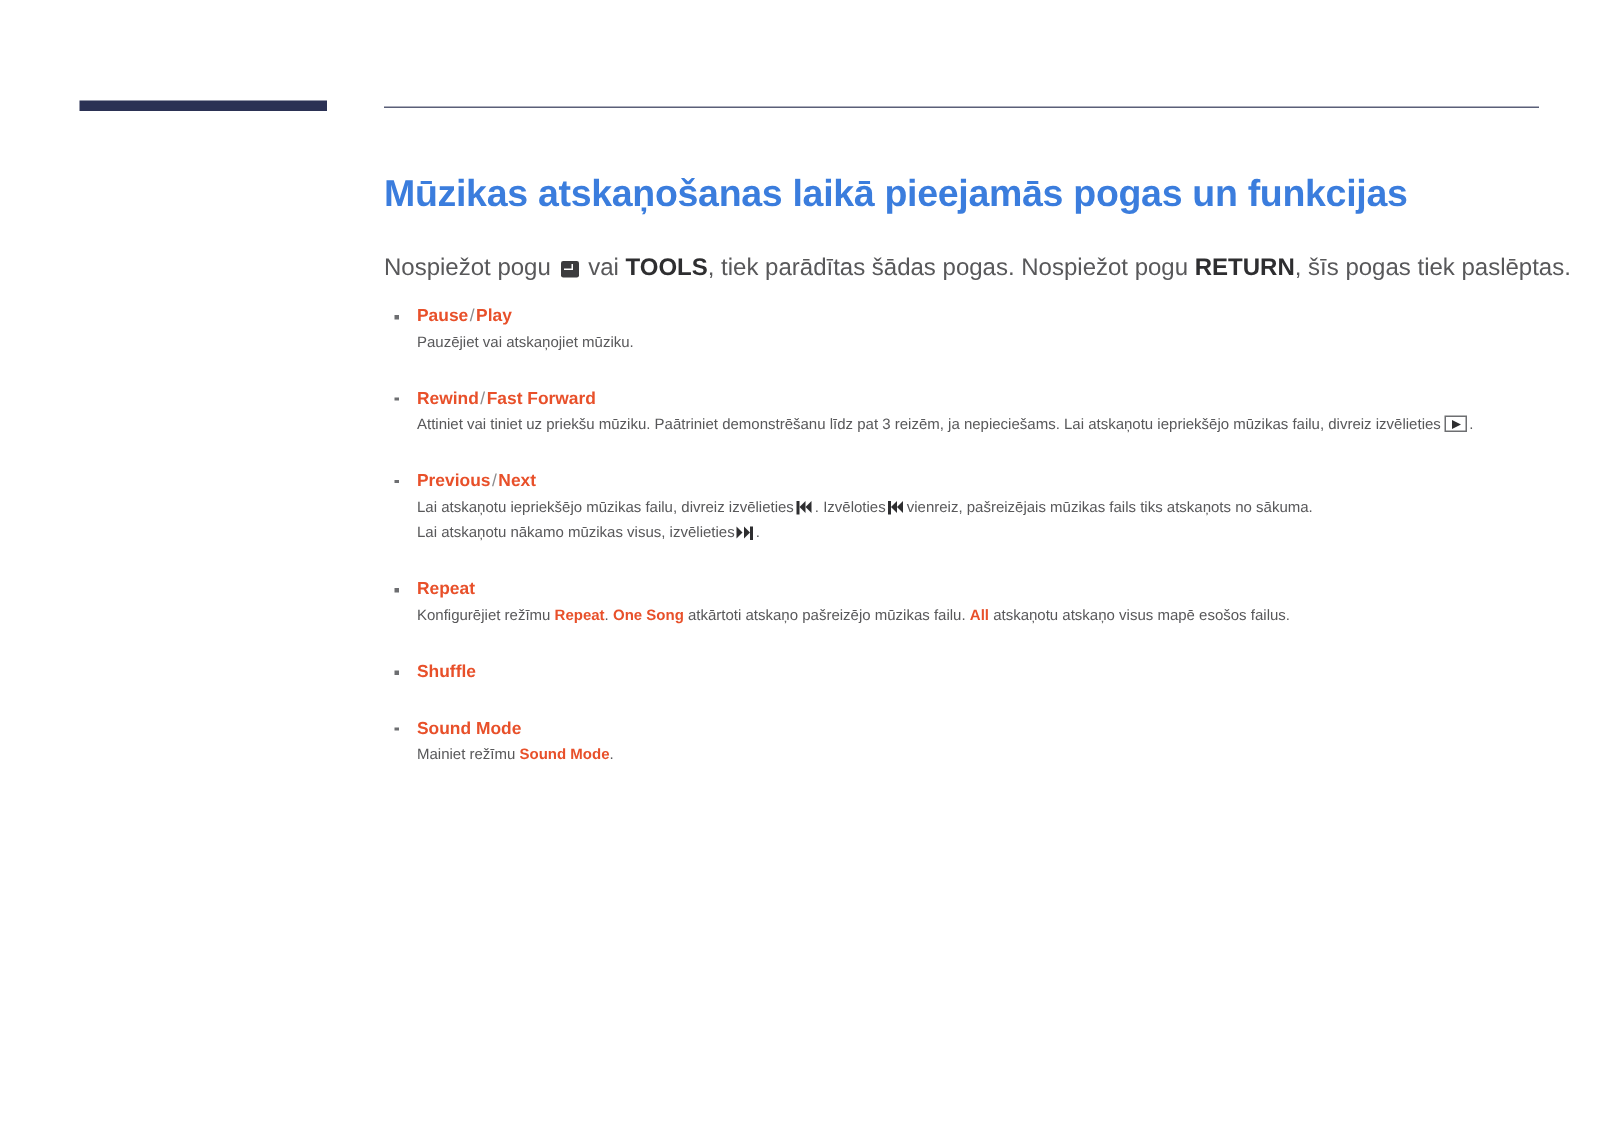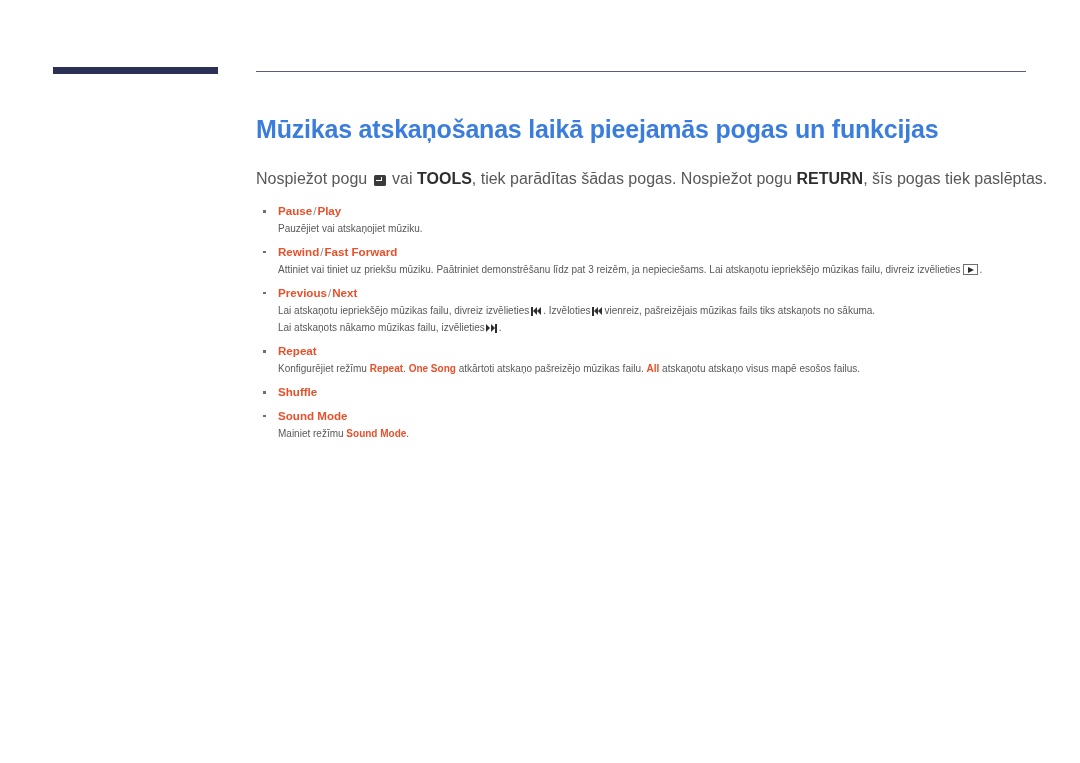--- a/index.html
+++ b/index.html
@@ -52,21 +52,21 @@
   .intro {
     font-size: 16px;
     color: #ururu;
     color: #58585a;
     line-height: 1.5;
     margin-bottom: 8px;
     white-space: nowrap;
   }
   .intro b { color: #2e2e30; font-weight: bold; }
 
-  .item { margin-top: 7px; }
+  .item { margin-top: 21px; }
   .item:first-of-type { margin-top: 12px; }
 
   .item-head {
     position: relative;
     padding-left: 22px;
     font-size: 11.6px;
     font-weight: bold;
     color: #e8502a;
     line-height: 1.45;
   }
@@ -225,21 +225,21 @@
 
     <div class="item">
       <div class="item-head">
         <span class="bullet"></span>
         <span>Previous</span><span class="sep">/</span><span>Next</span>
       </div>
       <div class="item-body">
         <span>Lai atskaņotu iepriekšējo mūzikas failu, divreiz izvēlieties</span><span class="ico ico-prev"><span class="b1"></span><span class="t1"></span><span class="t2"></span></span><span>. Izvēloties</span><span class="ico ico-prev"><span class="b1"></span><span class="t1"></span><span class="t2"></span></span><span>vienreiz, pašreizējais mūzikas fails tiks atskaņots no sākuma.</span>
       </div>
       <div class="item-body">
-        <span>Lai atskaņots nākamo mūzikas failu, izvēlieties</span><span class="ico ico-next"><span class="t1"></span><span class="t2"></span><span class="b1"></span></span><span>.</span>
+        <span>Lai atskaņotu nākamo mūzikas visus, izvēlieties</span><span class="ico ico-next"><span class="t1"></span><span class="t2"></span><span class="b1"></span></span><span>.</span>
       </div>
     </div>
 
     <div class="item">
       <div class="item-head">
         <span class="bullet"></span>
         <span>Repeat</span>
       </div>
       <div class="item-body">
         <span>Konfigurējiet režīmu</span>

